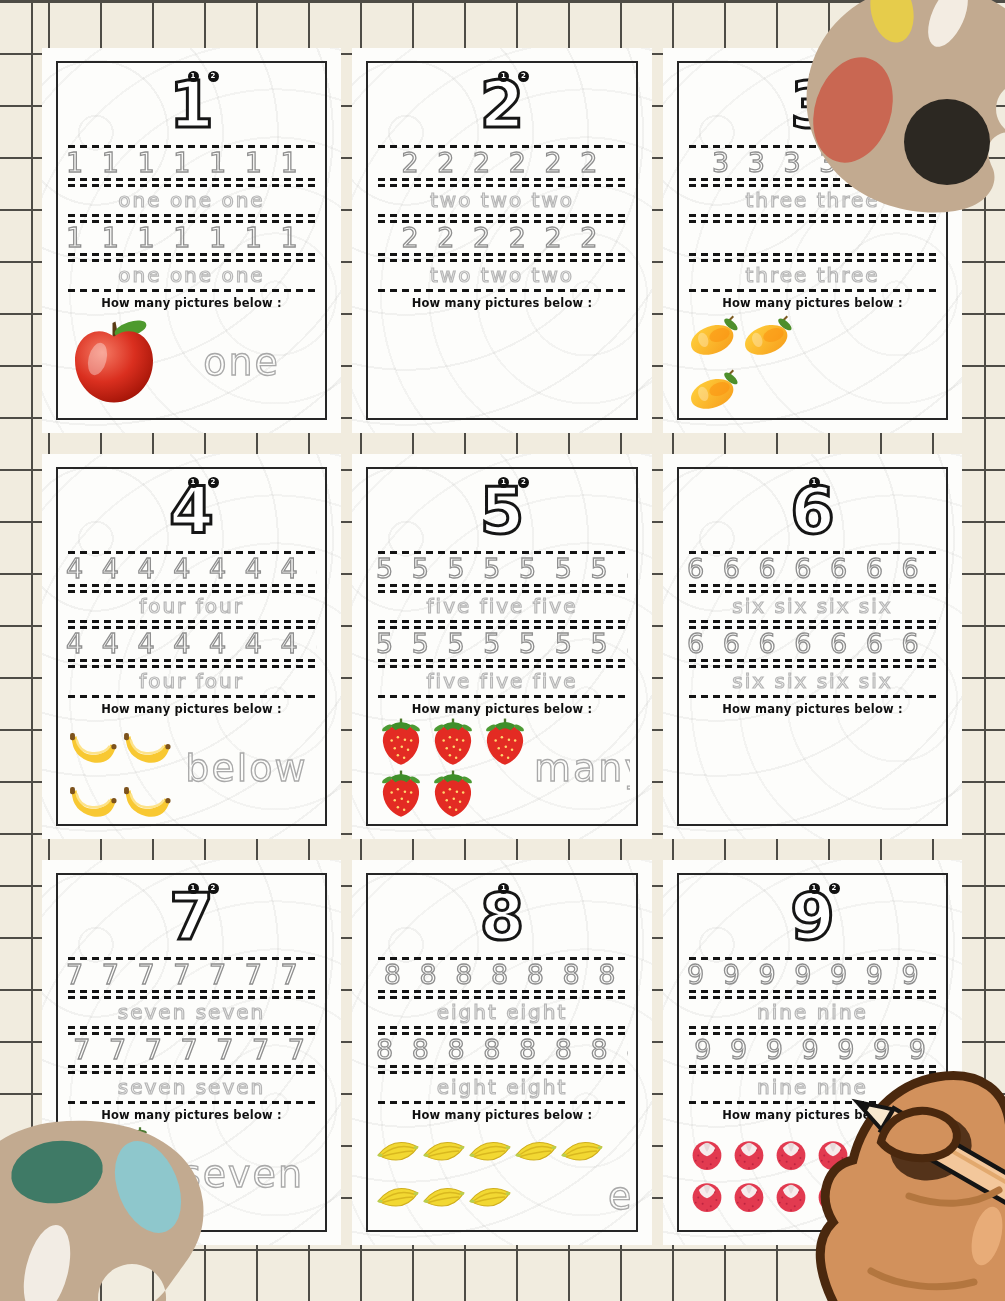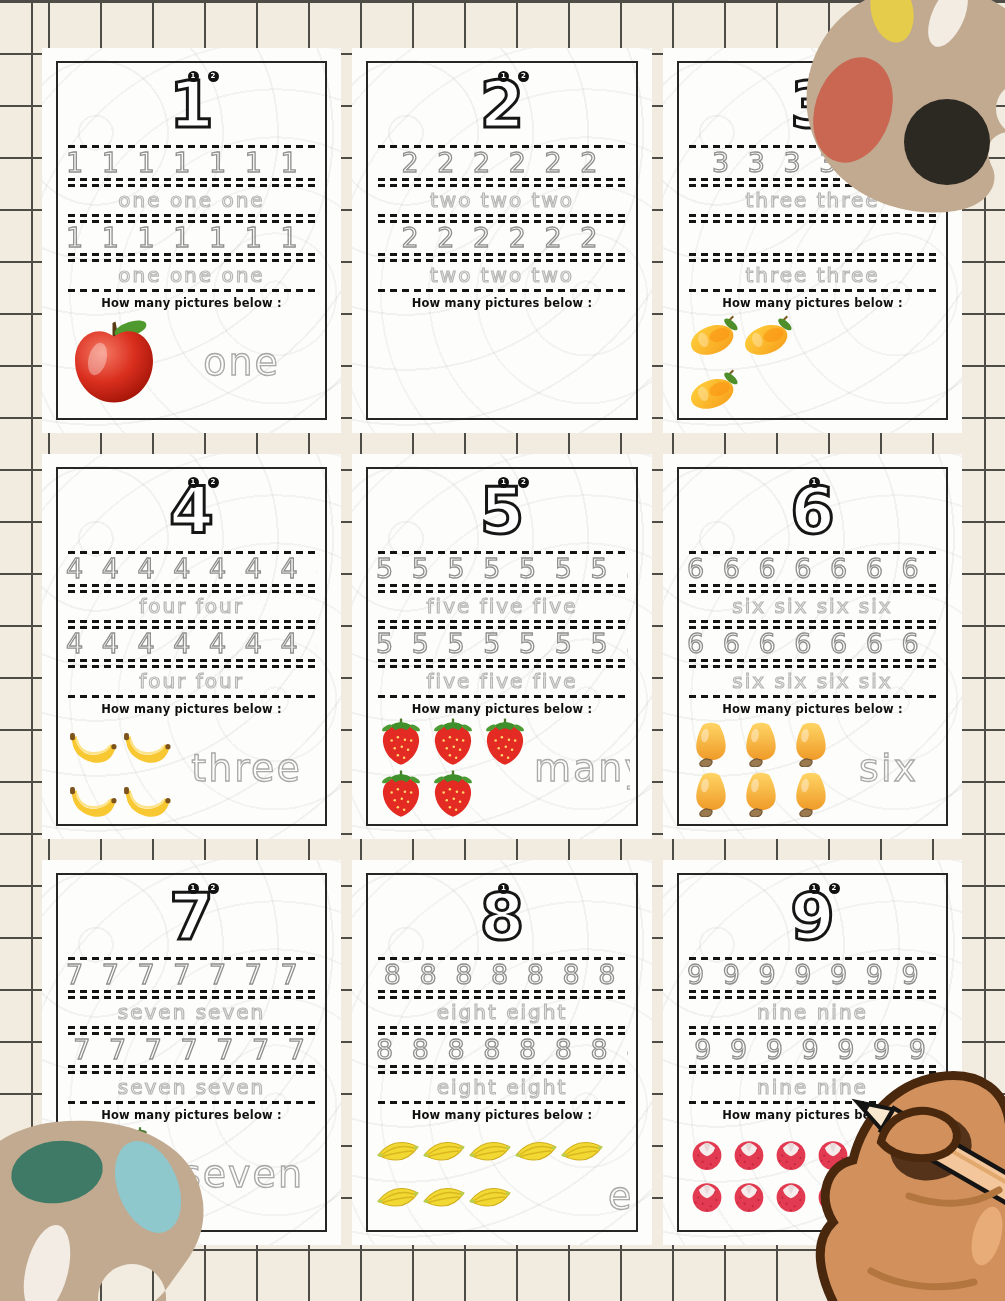--- a/index.html
+++ b/index.html
@@ -390,21 +390,21 @@
             </div>
             <div class="fruit-row">
               <svg class="fruit" viewBox="0 0 64 64">
                 <use href="#sym-banana"></use>
               </svg>
               <svg class="fruit" viewBox="0 0 64 64">
                 <use href="#sym-banana"></use>
               </svg>
             </div>
           </div>
-        <div class="fruit-word">three</div>
+        <div class="fruit-word">below</div>
       </div>
     </div>
   </section>
     <section class="page c5">
     <div class="card">
       <div class="bignum-wrap">
         <span class="bignum">5</span>
         <span class="badges">
             <span class="badge">1</span>
             <span class="badge">2</span>
@@ -483,47 +483,20 @@
             <div class="trace-text">6 6 6 6 6 6 6 6</div>
             <div class="dash"></div>
           </div>
           <div class="trow words">
             <div class="dash"></div>
             <div class="trace-text">six six six six</div>
             <div class="dash"></div>
           </div>
         </div>
       <div class="prompt">How many pictures below :</div>
-      <div class="fruit-area">
-        <div class="fruit-grid">
-            <div class="fruit-row">
-              <svg class="fruit" viewBox="0 0 64 64">
-                <use href="#sym-cashew"></use>
-              </svg>
-              <svg class="fruit" viewBox="0 0 64 64">
-                <use href="#sym-cashew"></use>
-              </svg>
-              <svg class="fruit" viewBox="0 0 64 64">
-                <use href="#sym-cashew"></use>
-              </svg>
-            </div>
-            <div class="fruit-row">
-              <svg class="fruit" viewBox="0 0 64 64">
-                <use href="#sym-cashew"></use>
-              </svg>
-              <svg class="fruit" viewBox="0 0 64 64">
-                <use href="#sym-cashew"></use>
-              </svg>
-              <svg class="fruit" viewBox="0 0 64 64">
-                <use href="#sym-cashew"></use>
-              </svg>
-            </div>
-          </div>
-        <div class="fruit-word">six</div>
-      </div>
     </div>
   </section>
     <section class="page c7">
     <div class="card">
       <div class="bignum-wrap">
         <span class="bignum">7</span>
         <span class="badges">
             <span class="badge">1</span>
             <span class="badge">2</span>
           </span>

